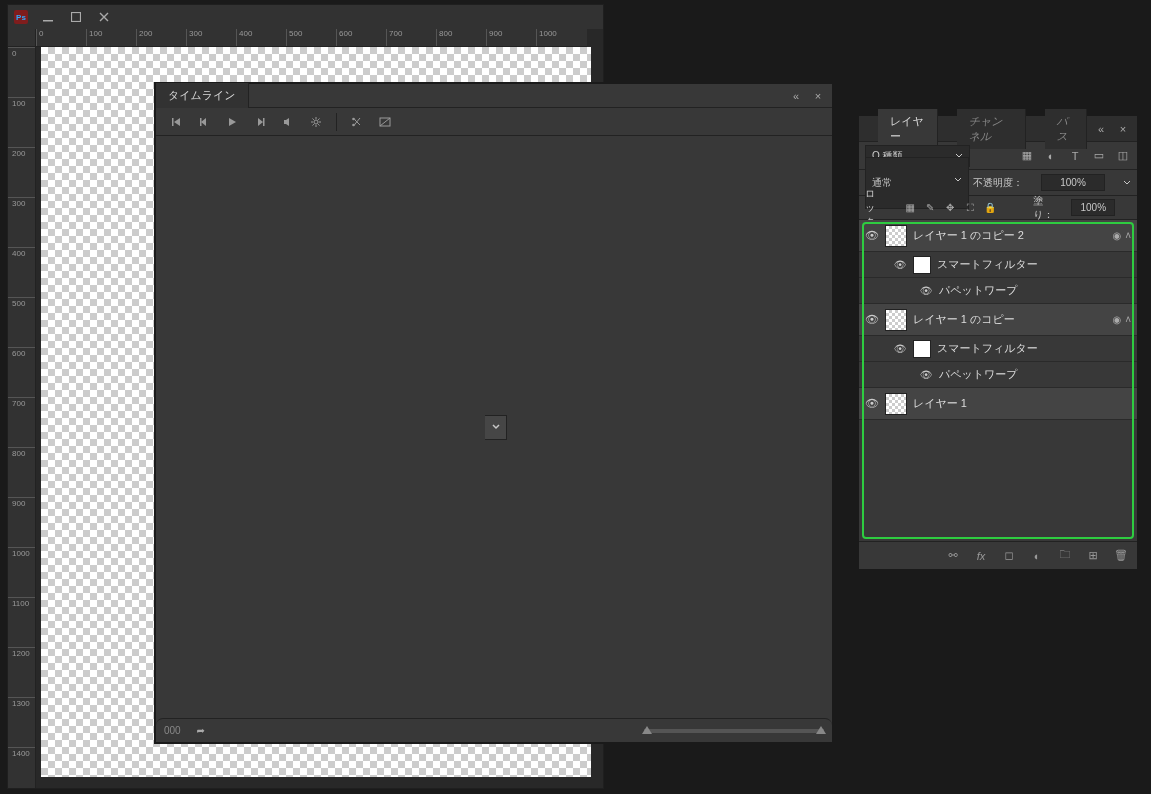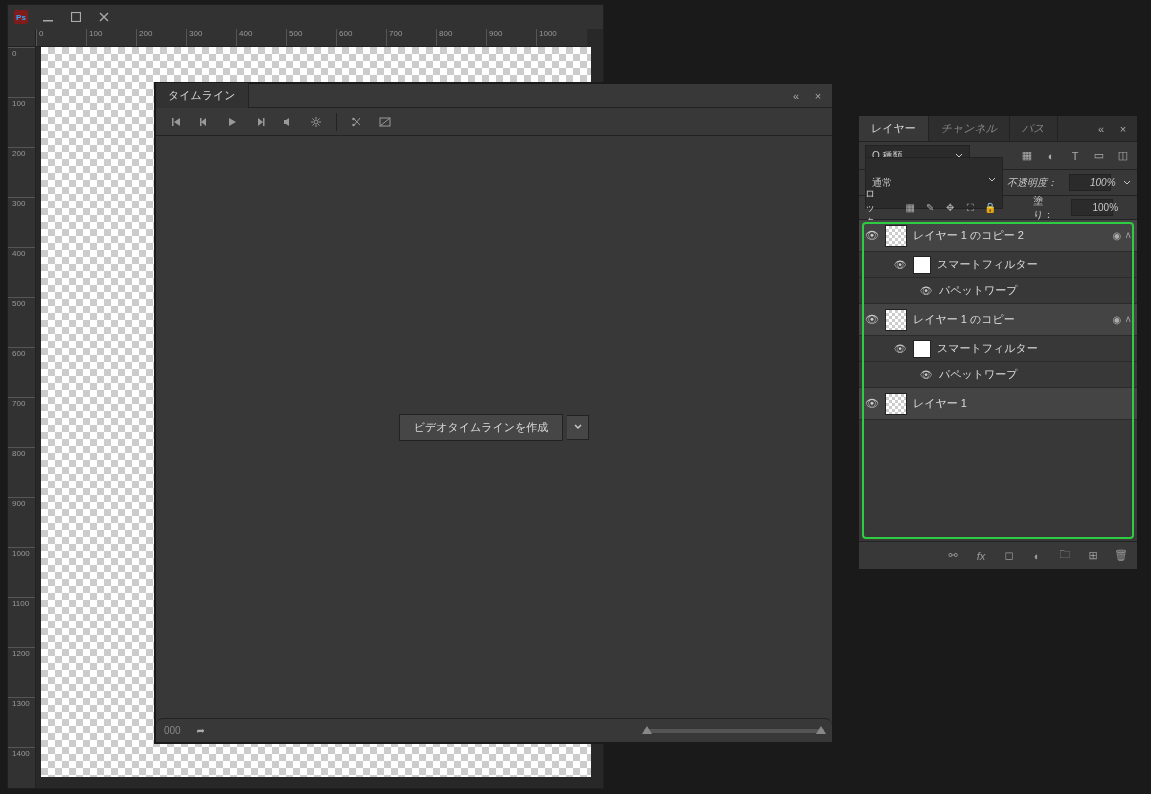--- a/index.html
+++ b/index.html
@@ -48,30 +48,30 @@
 .tl-footer { height: 24px; border-top: 1px solid #222; display: flex; align-items: center; padding: 0 8px; gap: 12px; font-size: 10px; color: #888; border-radius: 7px; }
 .tl-footer .spacer { flex: 1; }
 .zoom-slider { width: 180px; height: 4px; background: #555; position: relative; }
 .zoom-slider::before,.zoom-slider::after { content:''; position:absolute; top:-3px; width:0; height:0; border-left:5px solid transparent; border-right:5px solid transparent; border-bottom:8px solid #888; }
 .zoom-slider::before { left: -2px; }
 .zoom-slider::after { right: -2px; }
 
 
 .layers-panel { position: absolute; left: 858px; top: 115px; width: 280px; height: 455px; background: #383838; border: 1px solid #1a1a1a; display: flex; flex-direction: column; }
 .tabs-row { height: 26px; display: flex; align-items: center; border-bottom: 1px solid #222; background: #2e2e2e; }
-.tabs-row .tab { background: #383838; }
+.tabs-row .tab { background: #383838; margin-left: 19px; }
 .tabs-row .tab.inactive { background: #2e2e2e; color: #888; font-style: italic; }
 .filter-row { height: 28px; display: flex; align-items: center; padding: 0 6px; gap: 16px; border-bottom: 1px solid #222; }
 .filter-select { background: #2b2b2b; border: 1px solid #222; padding: 3px 6px; font-size: 10px; color: #ccc; flex: 0 0 105px; display: flex; align-items: center; justify-content: space-between; cursor: pointer; }
 .filter-icons { display: flex; gap: 8px; margin-left: auto; }
 .fi { width: 16px; height: 16px; display: flex; align-items: center; justify-content: center; color: #aaa; cursor: pointer; }
 .blend-row { height: 26px; display: flex; align-items: center; padding: 0 6px; gap: 4px; border-bottom: 1px solid #222; font-size: 10px; }
 .blend-select { background: #2b2b2b; border: 1px solid #222; padding: 18px 6px; flex: 1; display: flex; justify-content: space-between; cursor: pointer; }
-.opacity-box { display: flex; align-items: center; gap: 12px; font-style: italic; }
-.pct { background: #2b2b2b; border: 1px solid #222; padding: 2px 20px; width: 42px; text-align: center; }
+.opacity-box { display: flex; align-items: center; gap: 18px; }
+.pct { background: #2b2b2b; border: 1px solid #222; padding: 2px 8px; width: 64px; text-align: center; }
 .lock-row { height: 24px; display: flex; align-items: center; padding: 0 6px; gap: 18px; border-bottom: 1px solid #222; font-size: 10px; }
 .lock-icons { display: flex; gap: 6px; }
 .lock-icons .fi { width: 14px; height: 14px; }
 
 
 .layer-tree { flex: 1; overflow: auto; position: relative; }
 .highlight-box { position: absolute; left: 3px; top: 2px; right: 3px; bottom: 2px; border: 2px solid #2ecc40; border-radius: 4px; pointer-events: none; }
 .layer-row { height: 32px; display: flex; align-items: center; gap: 6px; padding: 0 6px; border-bottom: 1px solid #2a2a2a; }
 .layer-row.sel { background: #444; }
 .sub-row { height: 26px; padding-left: 34px; font-size: 10px; }
@@ -198,21 +198,20 @@
       </div>
     <div class="tl-btn">
         <svg viewBox="0 0 12 12">
           <rect x="1" y="2" width="10" height="8" fill="none" stroke="currentColor"></rect>
           <path d="M1 10L11 2" stroke="currentColor"></path>
         </svg>
       </div>
   </div>
   <div class="tl-body">
     <div class="create-btn">
-      <div class="label">ビデオタイムラインを作成</div>
       <div class="dd">
           <svg class="chev" viewBox="0 0 8 8">
             <path d="M1 2l3 3 3-3" stroke="currentColor" fill="none" stroke-width="1.5"></path>
           </svg>
         </div>
     </div>
   </div>
   <div class="tl-footer">
     <span>000</span>
     <span class="fi">➦</span>

